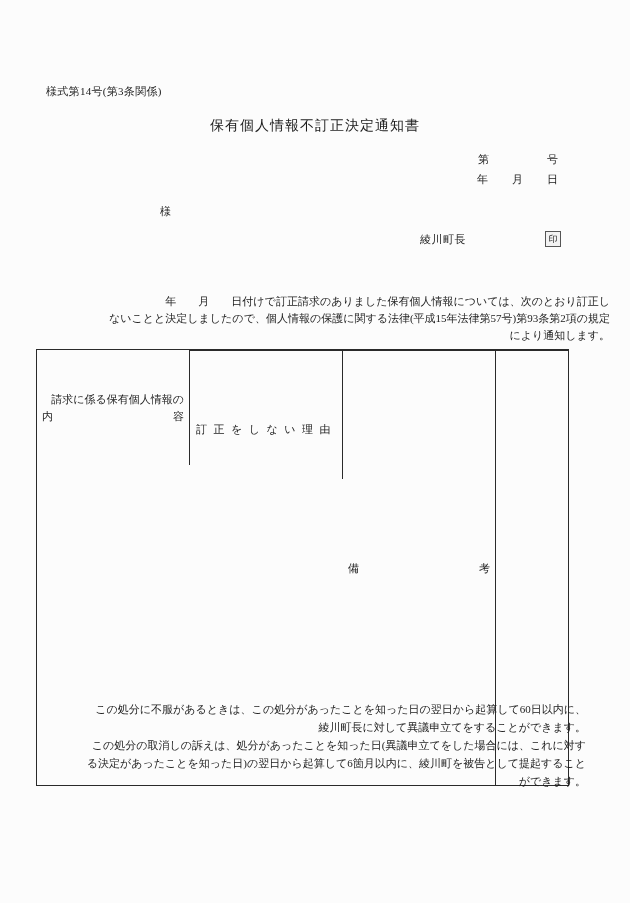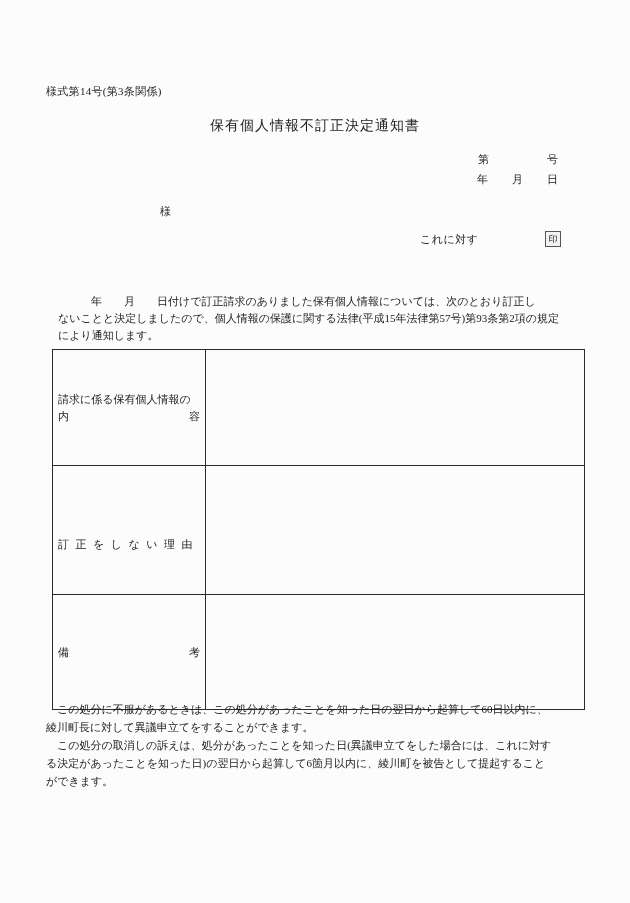--- a/index.html
+++ b/index.html
@@ -5,21 +5,21 @@
   html,body { margin:0; padding:0; }
   .page {
     position:relative;
     width:630px; height:903px;
     background:#fcfcfc;
     color:#1c1c1c;
     font-family:"Liberation Serif","DejaVu Serif",serif;
     font-size:11px;
     overflow:hidden;
   }
-  .abs { position:absolute; }
+  .abs { position:absolute;text-align:right; }
 
   .form-number { left:46px; top:84px; letter-spacing:0.3px; }
 
   .doc-title {
     left:0; top:117px; width:100%;
     text-align:center; font-size:14px; letter-spacing:1px;
   }
 
   .doc-number-line {
     left:478px; top:152px; width:80px;
@@ -44,25 +44,25 @@
   }
 
   .body-par {
     left:58px; top:293px; width:552px;
     line-height:16.8px;
     white-space:pre;
   }
 
   
   .doc-table {
-    left:52px; top:349px;
-    width:533px; height:361px;
+    left:36px; top:349px;
+    width:533px; height:437px;
     border:1.5px solid #2a2a2a;
     box-sizing:border-box;
-    display:flex; flex-direction:column;
+    display:flex; flex-direction:row;
   }
   .trow { display:flex; box-sizing:border-box; flex:0 0 auto; }
   .trow + .trow { border-top:1px solid #2a2a2a; }
   .row-content  { height:115px; }
   .row-reason   { height:129px; }
   .row-dept     { height:48px; }
   .row-remarks  { flex:1 1 auto; }
 
   .cell-l {
     width:153px; box-sizing:border-box;
@@ -78,21 +78,21 @@
   .label-reason { letter-spacing:6.5px; white-space:nowrap; overflow:visible;margin-top:28px; }
   .label-dept   { letter-spacing:15px;  white-space:nowrap; overflow:visible; }
 
   .cell-phone {
     display:flex; align-items:flex-end;
     padding:0 0 3px 4px;
   }
   .phone-line { white-space:pre; }
 
   .notes-par {
-    left:46px; top:700px; width:552px;
+    left:34px; top:700px; width:552px;
     line-height:18px;
     white-space:pre;
   }
 </style>
 </head>
 <body>
 
 <div class="page">
 
   <div class="abs form-number">様式第14号(第3条関係)</div>
@@ -105,21 +105,21 @@
   </div>
 
   <div class="abs date-line">
     <span>年</span>
     <span>月</span>
     <span>日</span>
   </div>
 
   <div class="abs addressee">様</div>
 
-  <div class="abs issuer">これに対す</div>
+  <div class="abs issuer">綾川町長</div>
 
   <div class="abs seal-box">
     <span>印</span>
   </div>
 
   <div class="abs body-par">　　　年　　月　　日付けで訂正請求のありました保有個人情報については、次のとおり訂正し
 ないことと決定しましたので、個人情報の保護に関する法律(平成15年法律第57号)第93条第2項の規定
 により通知します。</div>
 
   <div class="abs doc-table">

